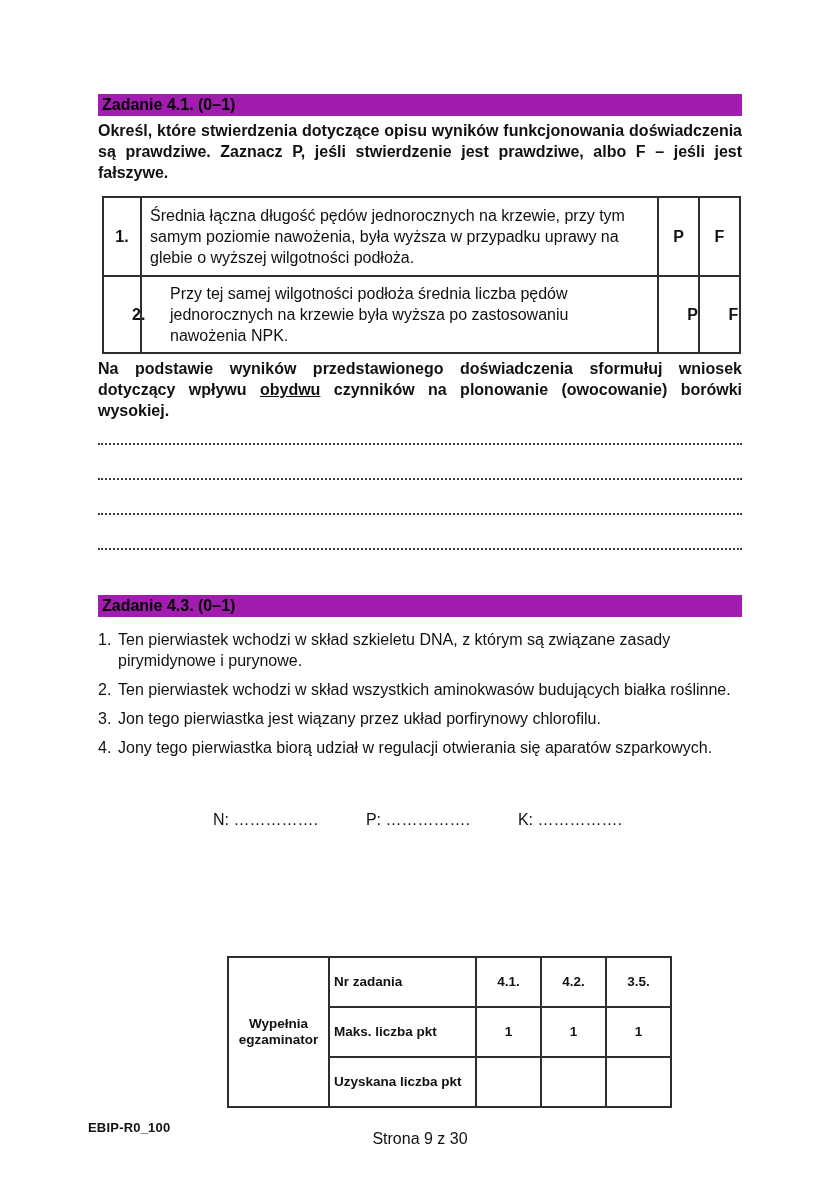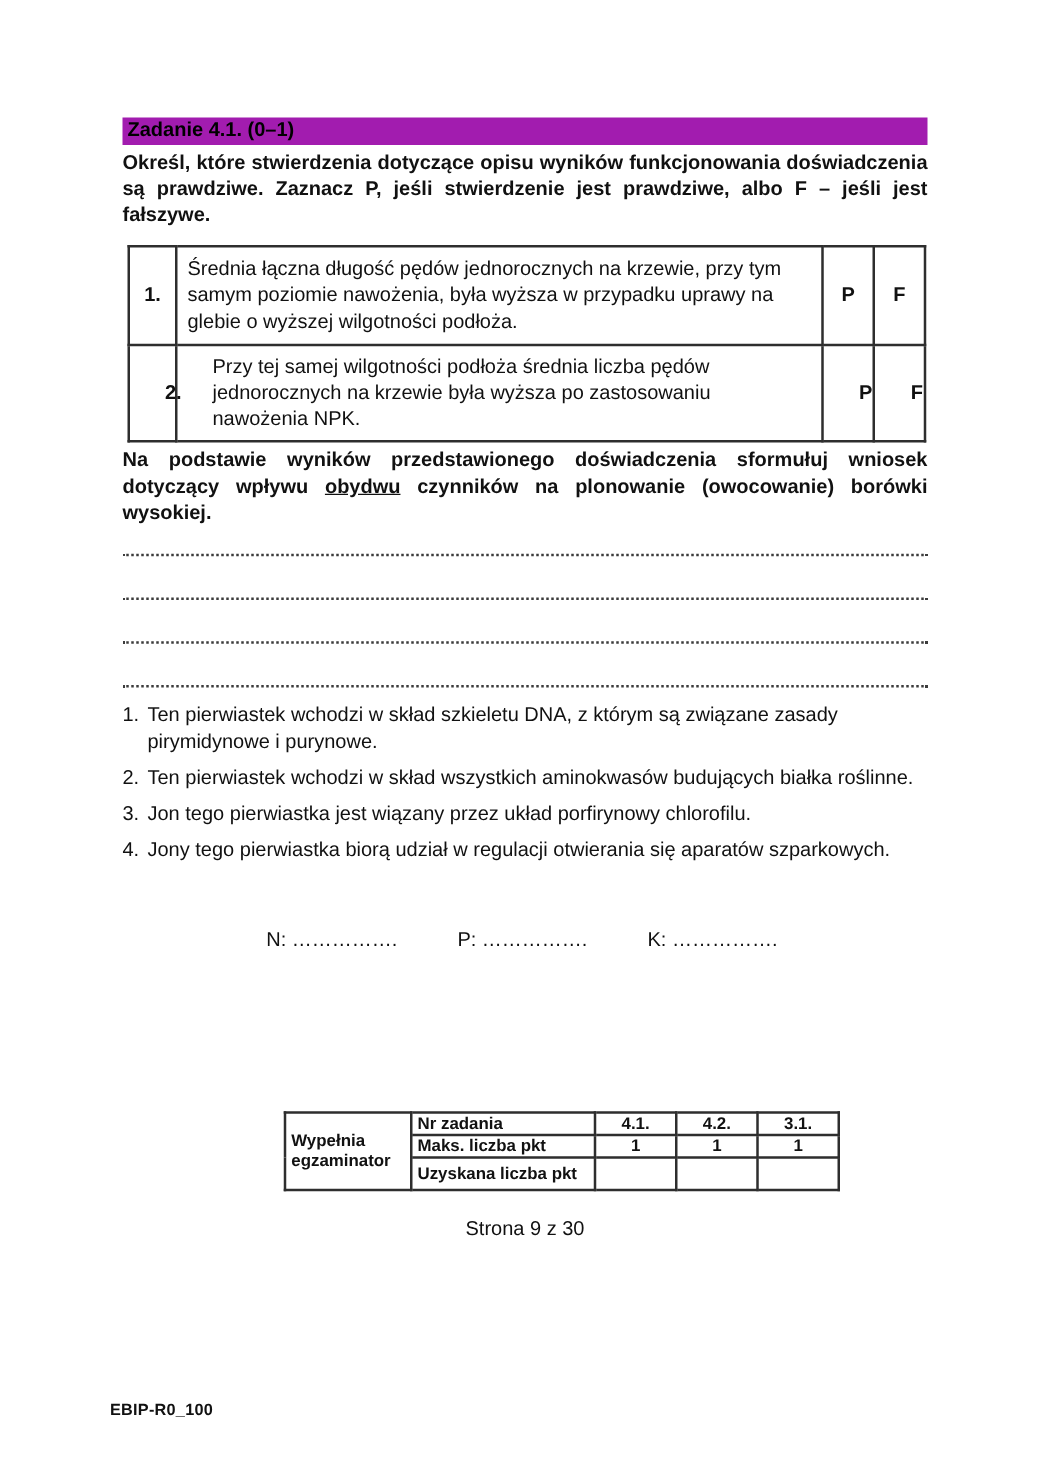--- a/index.html
+++ b/index.html
@@ -91,23 +91,23 @@
     border-collapse: collapse;
     width: 392px;
     margin: 126px 0 0 129px;
     table-layout: fixed;
   }
   table.examiner td {
     border: 2px solid #2e2e2e;
     font-size: 13.5px;
     font-weight: bold;
     line-height: 16px;
-    padding: 0 4px;
-  }
-  td.ex-caption { width: 101px; text-align: left; vertical-align: middle; }
+    padding: 16px 4px;
+  }
+  td.ex-caption { width: 101px; text-align: center; vertical-align: middle; }
   td.ex-label   { width: 147px; text-align: left; }
   td.ex-val     { width: 65px; text-align: center; }
   tr.ex-r1 td, tr.ex-r2 td { height: 18px; }
   tr.ex-r3 td { height: 26px; }
 
   .page-number {
     margin-top: 22px;
     text-align: center;
     font-size: 16px;
   }
@@ -146,20 +146,21 @@
 
   <div class="instruction"><span>Na podstawie wyników przedstawionego doświadczenia sformułuj wniosek dotyczący wpływu </span><span class="u">obydwu</span><span> czynników na plonowanie (owocowanie) borówki wysokiej.</span></div>
 
   <div class="answer-lines">
     <div class="answer-line"></div>
     <div class="answer-line"></div>
     <div class="answer-line"></div>
     <div class="answer-line"></div>
   </div>
 
+  <div class="task-bar gap-43">Zadanie 4.3. (0–1)</div>
 
   <div class="options">
     <div class="option">
       <span class="num">1.</span>
       <span>Ten pierwiastek wchodzi w skład szkieletu DNA, z którym są związane zasady pirymidynowe i purynowe.</span>
     </div>
     <div class="option">
       <span class="num">2.</span>
       <span>Ten pierwiastek wchodzi w skład wszystkich aminokwasów budujących białka roślinne.</span>
     </div>
@@ -179,21 +180,21 @@
     <span class="npk-item"><span>K:</span> <span>…………….</span></span>
   </div>
 
   <table class="examiner">
     <tbody>
       <tr class="ex-r1">
         <td class="ex-caption" rowspan="3">Wypełnia egzaminator</td>
         <td class="ex-label">Nr zadania</td>
         <td class="ex-val">4.1.</td>
         <td class="ex-val">4.2.</td>
-        <td class="ex-val">3.1.</td>
+        <td class="ex-val">3.5.</td>
       </tr>
       <tr class="ex-r2">
         <td class="ex-label">Maks. liczba pkt</td>
         <td class="ex-val">1</td>
         <td class="ex-val">1</td>
         <td class="ex-val">1</td>
       </tr>
       <tr class="ex-r3">
         <td class="ex-label">Uzyskana liczba pkt</td>
         <td class="ex-val"></td>

